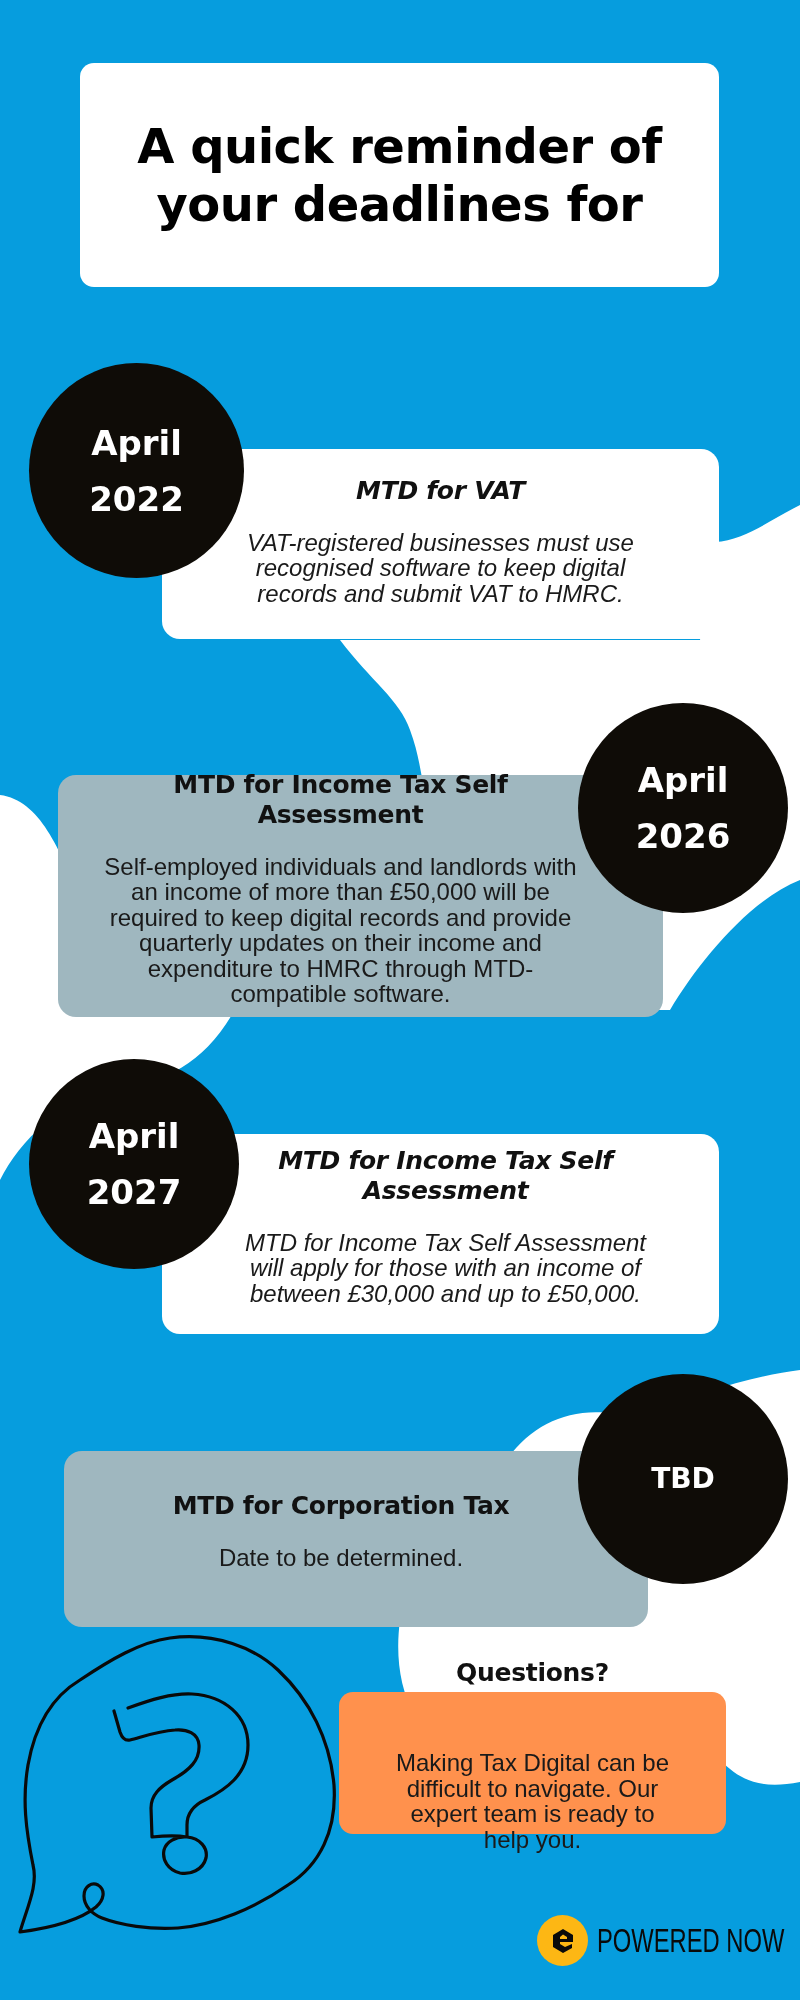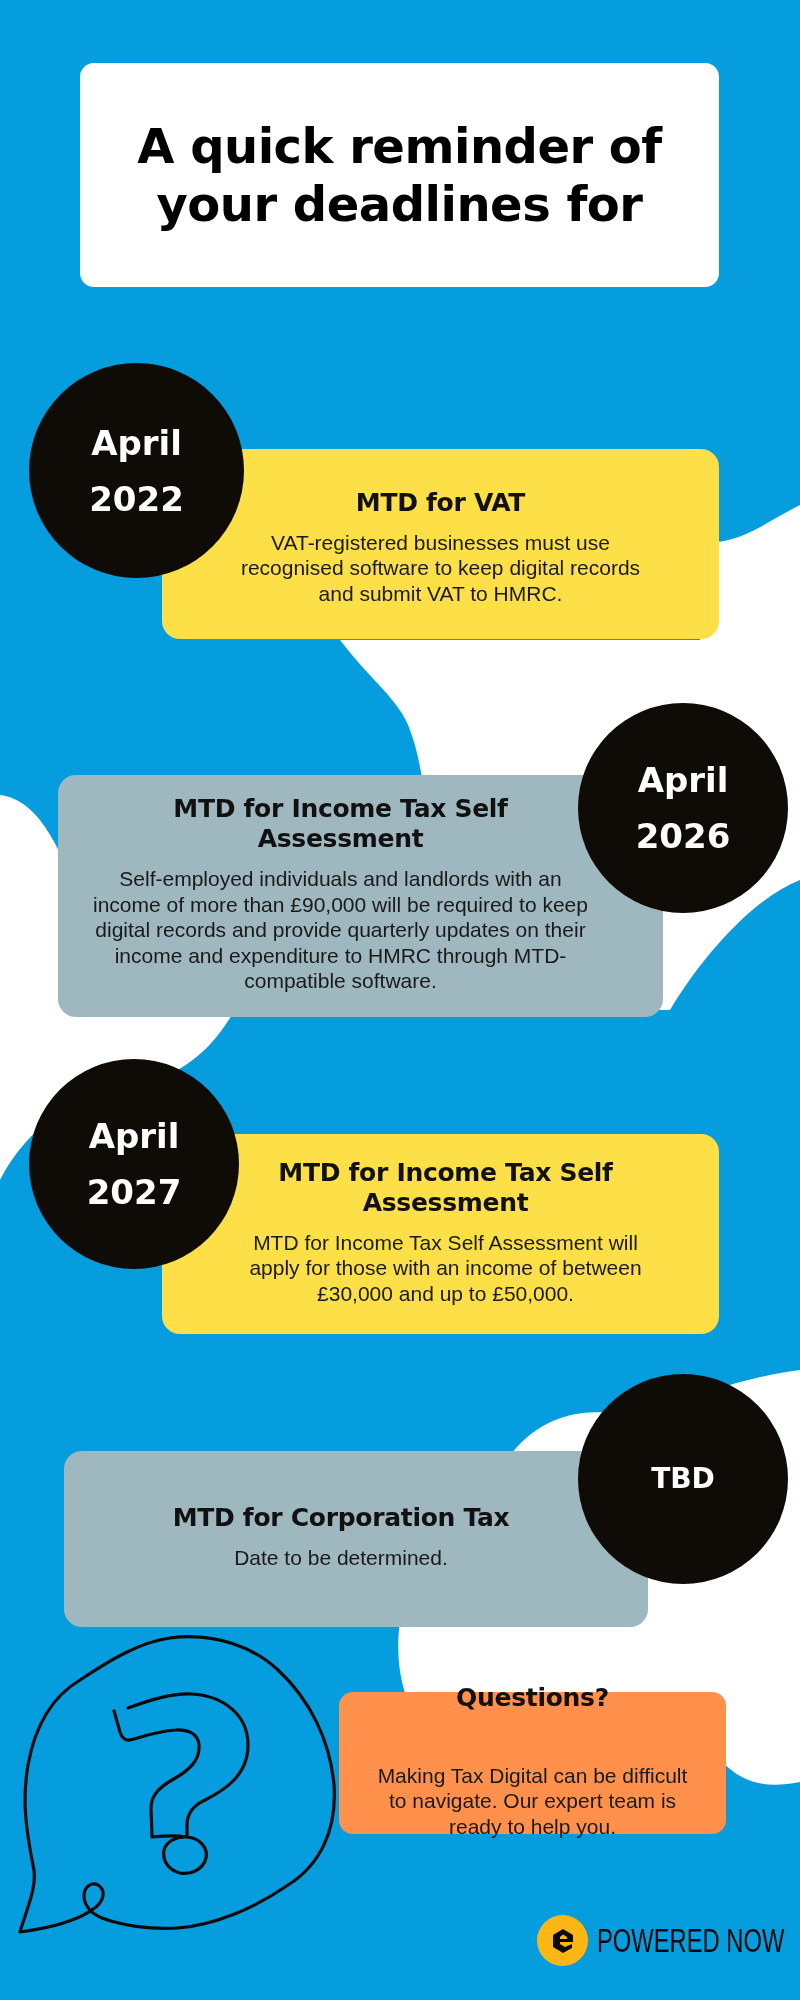--- a/index.html
+++ b/index.html
@@ -22,23 +22,23 @@
   .card {
     position: absolute; border-radius: 18px; z-index: 2; box-sizing: border-box;
     display: flex; flex-direction: column; align-items: center; justify-content: center;
     text-align: center; color: #111;
   }
   .card h2 {
     margin: 0 0 8px 0; font-family: "DejaVu Sans", sans-serif; font-weight: bold;
     font-size: 25px; line-height: 30px; letter-spacing: -0.3px;
   }
   .card p {
-    margin: 4px; font-family: "Liberation Sans", sans-serif; font-size: 21px; line-height: 25.5px; color: #1a1a1a;
+    margin: 16px; font-family: "Liberation Sans", sans-serif; font-size: 24px; line-height: 25.5px; color: #1a1a1a;
   }
-  .yellow { background: #fde047; }
+  .yellow { background: #ffffff; font-style: italic; }
   .grey { background: #9FB7BF; }
   .orange { background: #FF914D; gap: 40px; }
   .circle {
     position: absolute; border-radius: 50%; background: #0F0C07; z-index: 3;
     display: flex; flex-direction: column; align-items: center; justify-content: center;
     color: #fff; font-family: "DejaVu Sans", sans-serif; font-weight: bold;
     text-align: center;
   }
   .circle span { display: block; font-size: 34px; line-height: 56px; }
   #card1 { left: 162px; top: 449px; width: 557px; height: 190px; padding: 20px 60px 20px 60px; }
@@ -92,21 +92,21 @@
   <h2>MTD for VAT</h2>
   <p>VAT-registered businesses must use recognised software to keep digital records and submit VAT to HMRC.</p>
 </div>
 <div class="circle" id="circle1">
   <span>April</span>
   <span>2022</span>
 </div>
 
 <div class="card grey" id="card2">
   <h2>MTD for Income Tax Self Assessment</h2>
-  <p>Self-employed individuals and landlords with an income of more than £90,000 will be required to keep digital records and provide quarterly updates on their income and expenditure to HMRC through MTD-compatible software.</p>
+  <p>Self-employed individuals and landlords with an income of more than £50,000 will be required to keep digital records and provide quarterly updates on their income and expenditure to HMRC through MTD-compatible software.</p>
 </div>
 <div class="circle" id="circle2">
   <span>April</span>
   <span>2026</span>
 </div>
 
 <div class="card yellow" id="card3">
   <h2>MTD for Income Tax Self Assessment</h2>
   <p>MTD for Income Tax Self Assessment will apply for those with an income of between £30,000 and up to £50,000.</p>
 </div>

